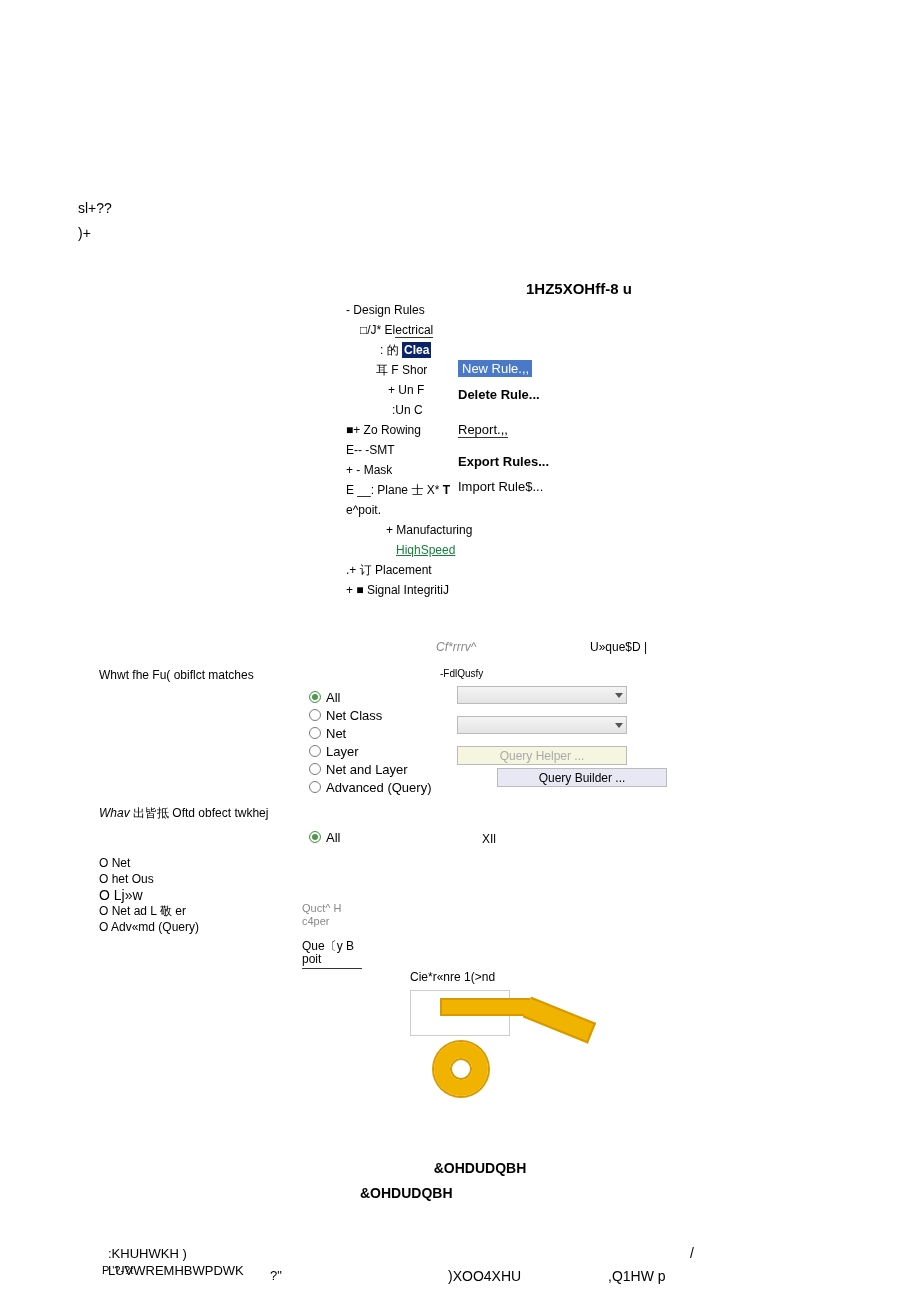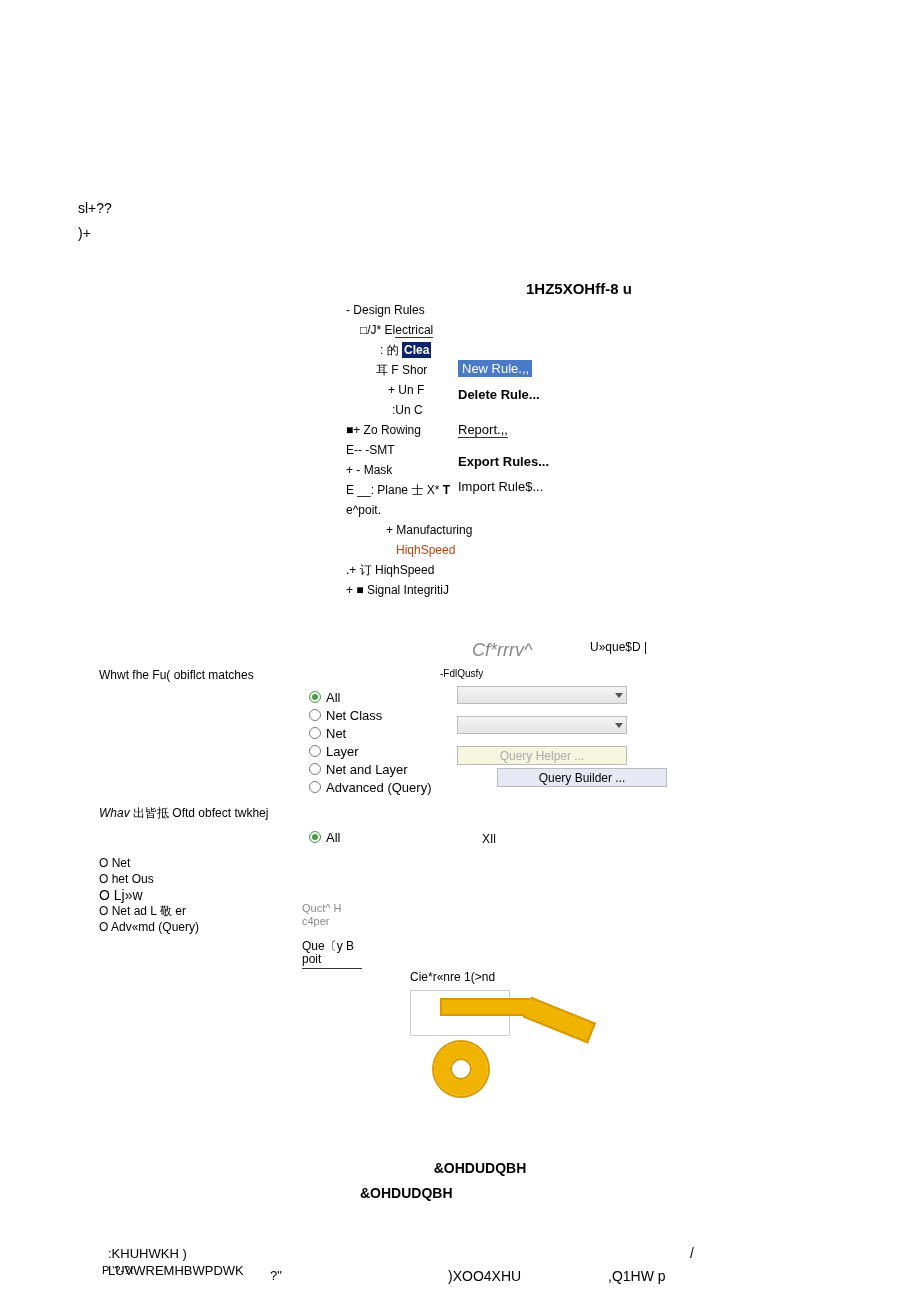--- a/index.html
+++ b/index.html
@@ -21,37 +21,37 @@
   .tree {
     position: absolute; left: 346px; top: 300px;
     line-height: 20px; font-size: 12px;
   }
   .tree-row { white-space: nowrap; }
   .tree-hl {
     background: #0a246a; color: #fff;
     padding: 1px 2px; font-weight: bold;
   }
   .underline { border-bottom: 1px solid #333; }
-  .gray { color: #c2410c; }
+  .gray { color: #15803d; text-decoration: underline; }
   .context-menu {
     position: absolute; left: 458px; top: 346px;
     font-size: 13px;
   }
   .menu-item { margin-bottom: 10px; white-space: nowrap; }
   .menu-new {
     background: #4a7ac7; color: #fff;
     padding: 1px 4px; display: inline-block;
     width: 74px;
     margin-top: 14px;
   }
   .menu-bold { font-weight: bold; }
   .menu-underline { border-bottom: 1px solid #333; display: inline-block; }
   .mid-labels {
     position: absolute; left: 436px; top: 640px;
-    font-style: italic; color: #888; font-size: 18px; margin-left: 36px;
+    font-style: italic; color: #888; font-size: 12px;
   }
   .unique-id {
     position: absolute; left: 590px; top: 640px;
     font-size: 12px;
   }
   .section1 {
     position: absolute; left: 99px; top: 668px;
     width: 540px;
   }
   .match-title { font-size: 12px; margin-bottom: 6px; }
@@ -197,21 +197,21 @@
   <div class="tree-row" style="padding-left:46px">:Un C</div>
   <div class="tree-row" style="padding-left:0px">■+ Zo Rowing</div>
   <div class="tree-row" style="padding-left:0px">E-- -SMT</div>
   <div class="tree-row" style="padding-left:0px">+    - Mask</div>
   <div class="tree-row" style="padding-left:0px">
     <span>E __:    Plane 士 X* </span><span style="font-weight:bold">T</span>
   </div>
   <div class="tree-row" style="padding-left:0px">e^poit.</div>
   <div class="tree-row" style="padding-left:40px">+ Manufacturing</div>
   <div class="tree-row gray" style="padding-left:50px">HiqhSpeed</div>
-  <div class="tree-row" style="padding-left:0px">.+ 订 HiqhSpeed</div>
+  <div class="tree-row" style="padding-left:0px">.+ 订 Placement</div>
   <div class="tree-row" style="padding-left:0px">+    ■ Signal IntegritiJ</div>
 </div>
 
 <div class="context-menu">
   <div class="menu-item"><span class="menu-new">New Rule.,,</span></div>
   <div class="menu-item menu-bold">Delete Rule...</div>
   <div class="menu-item" style="margin-top:20px"><span class="menu-underline">Report.,,</span></div>
   <div class="menu-item menu-bold" style="margin-top:16px">Export Rules...</div>
   <div class="menu-item">Import Rule$...</div>
 </div>

